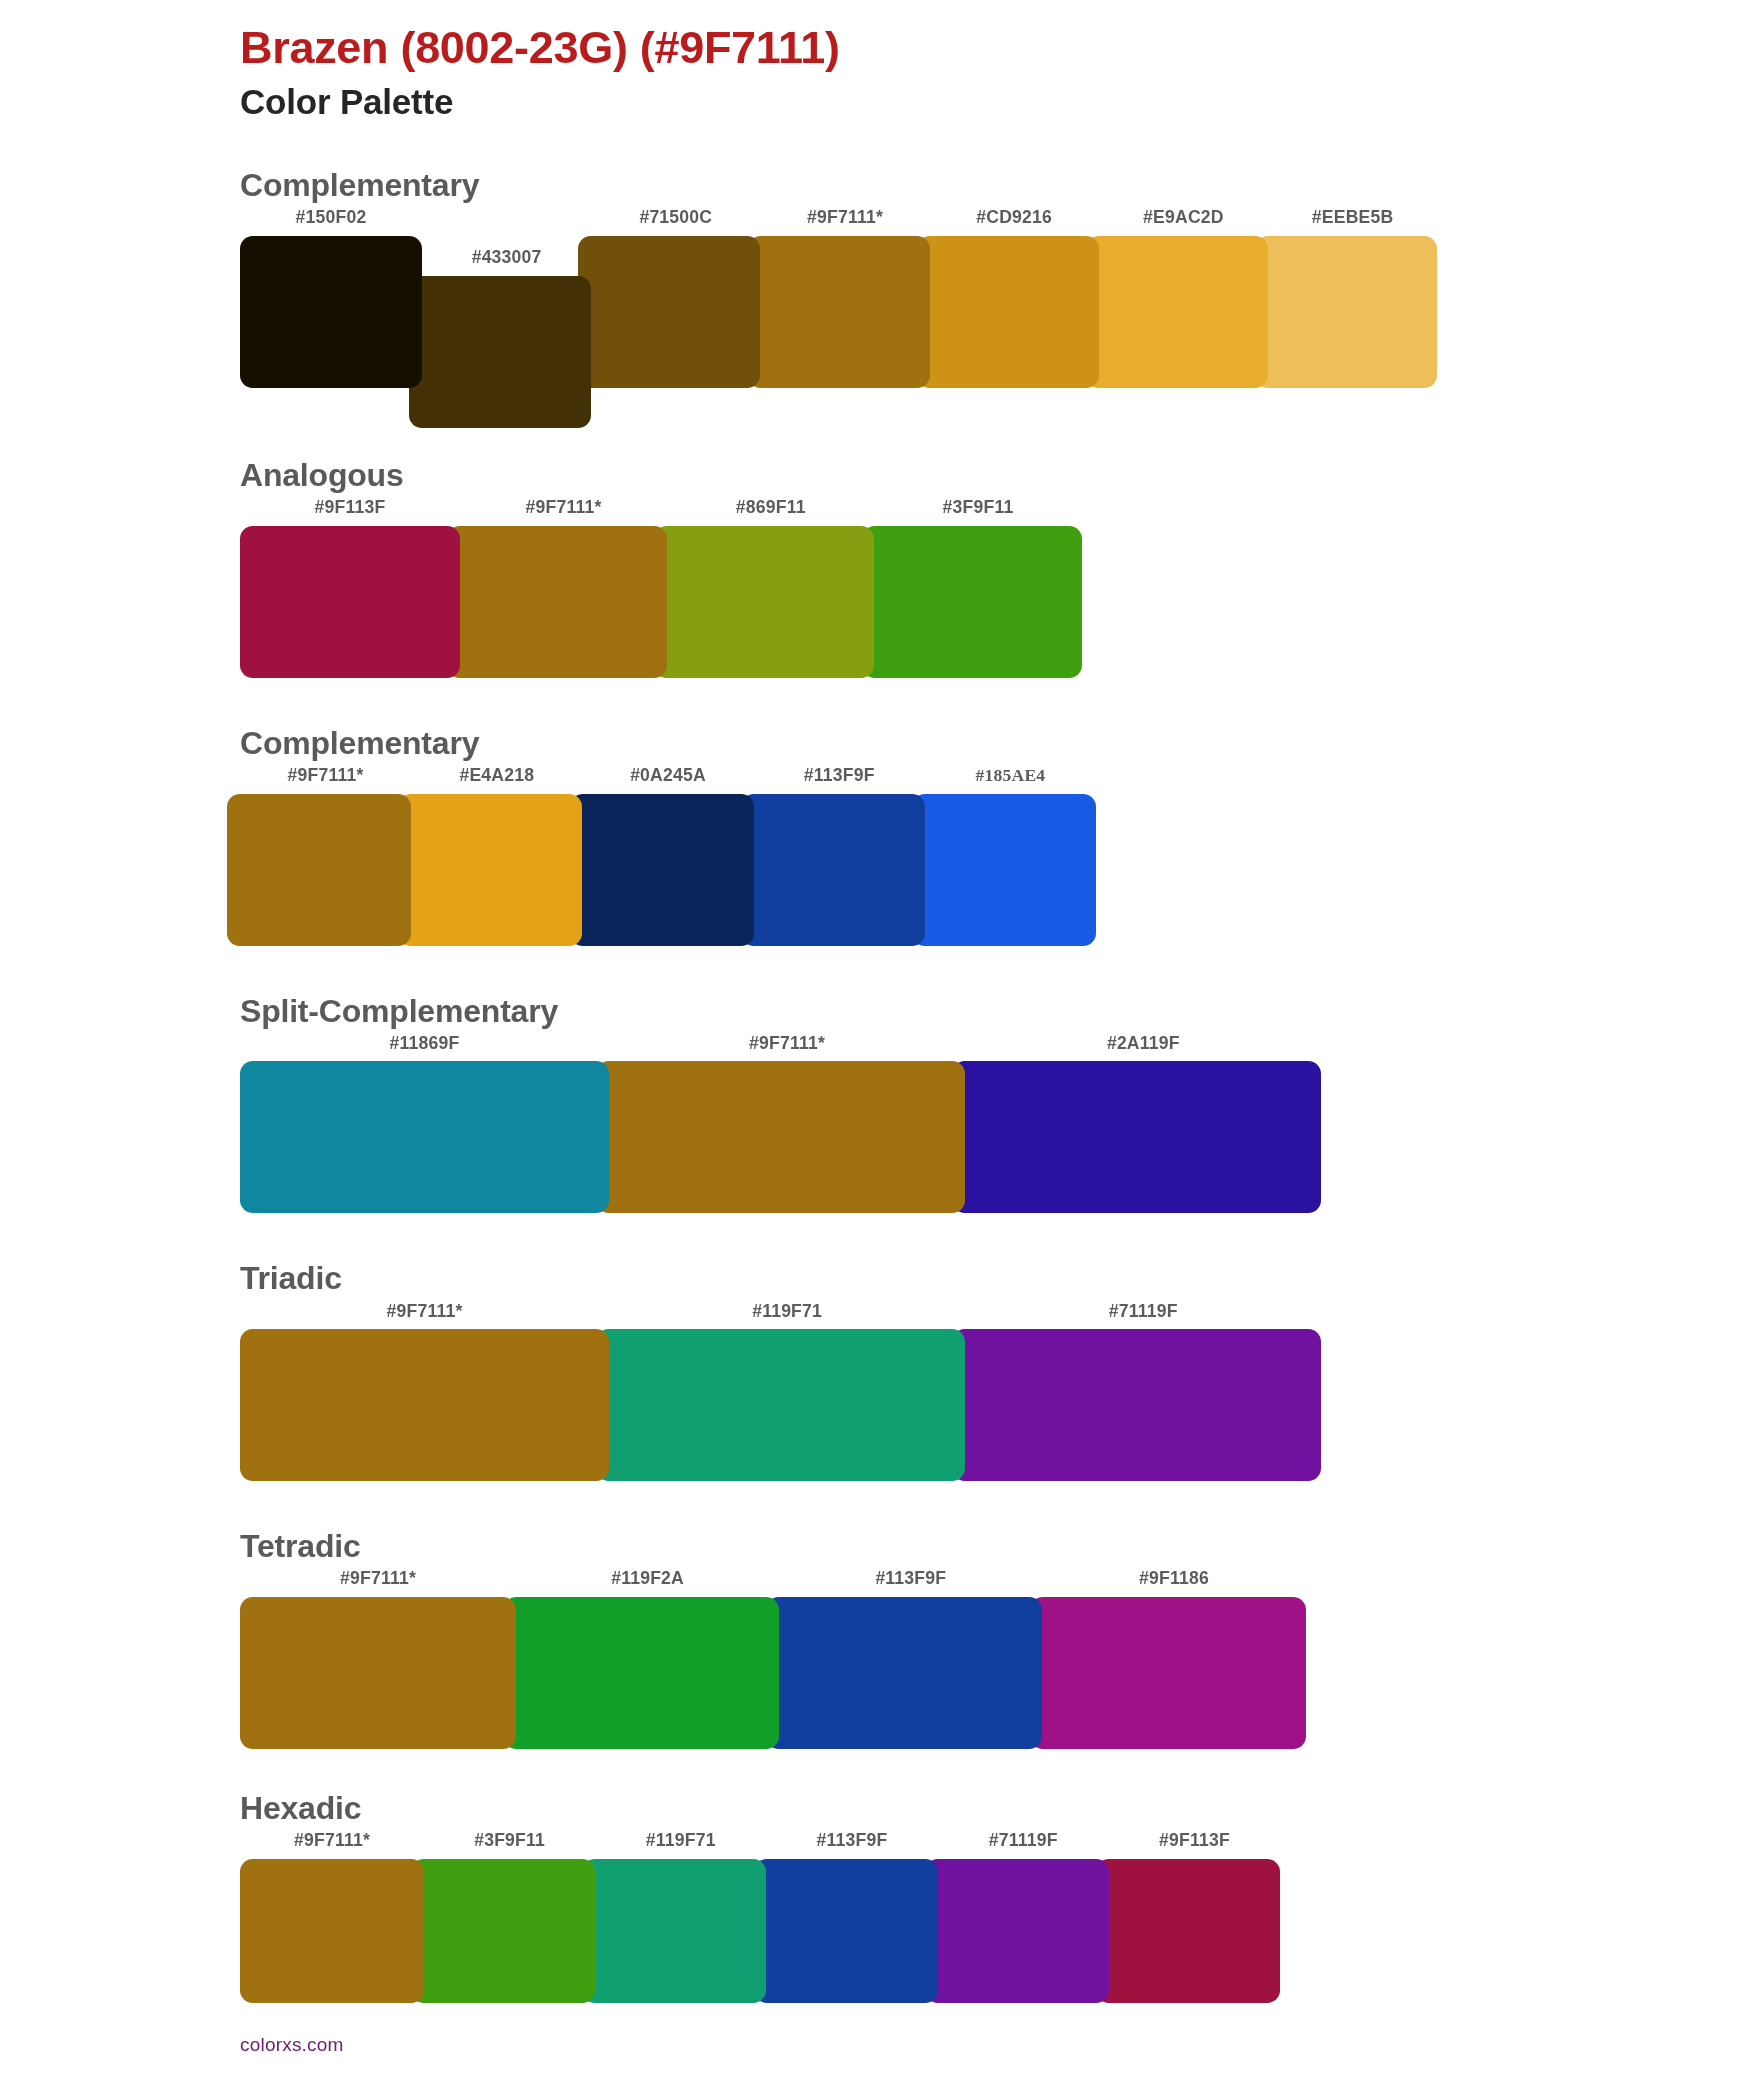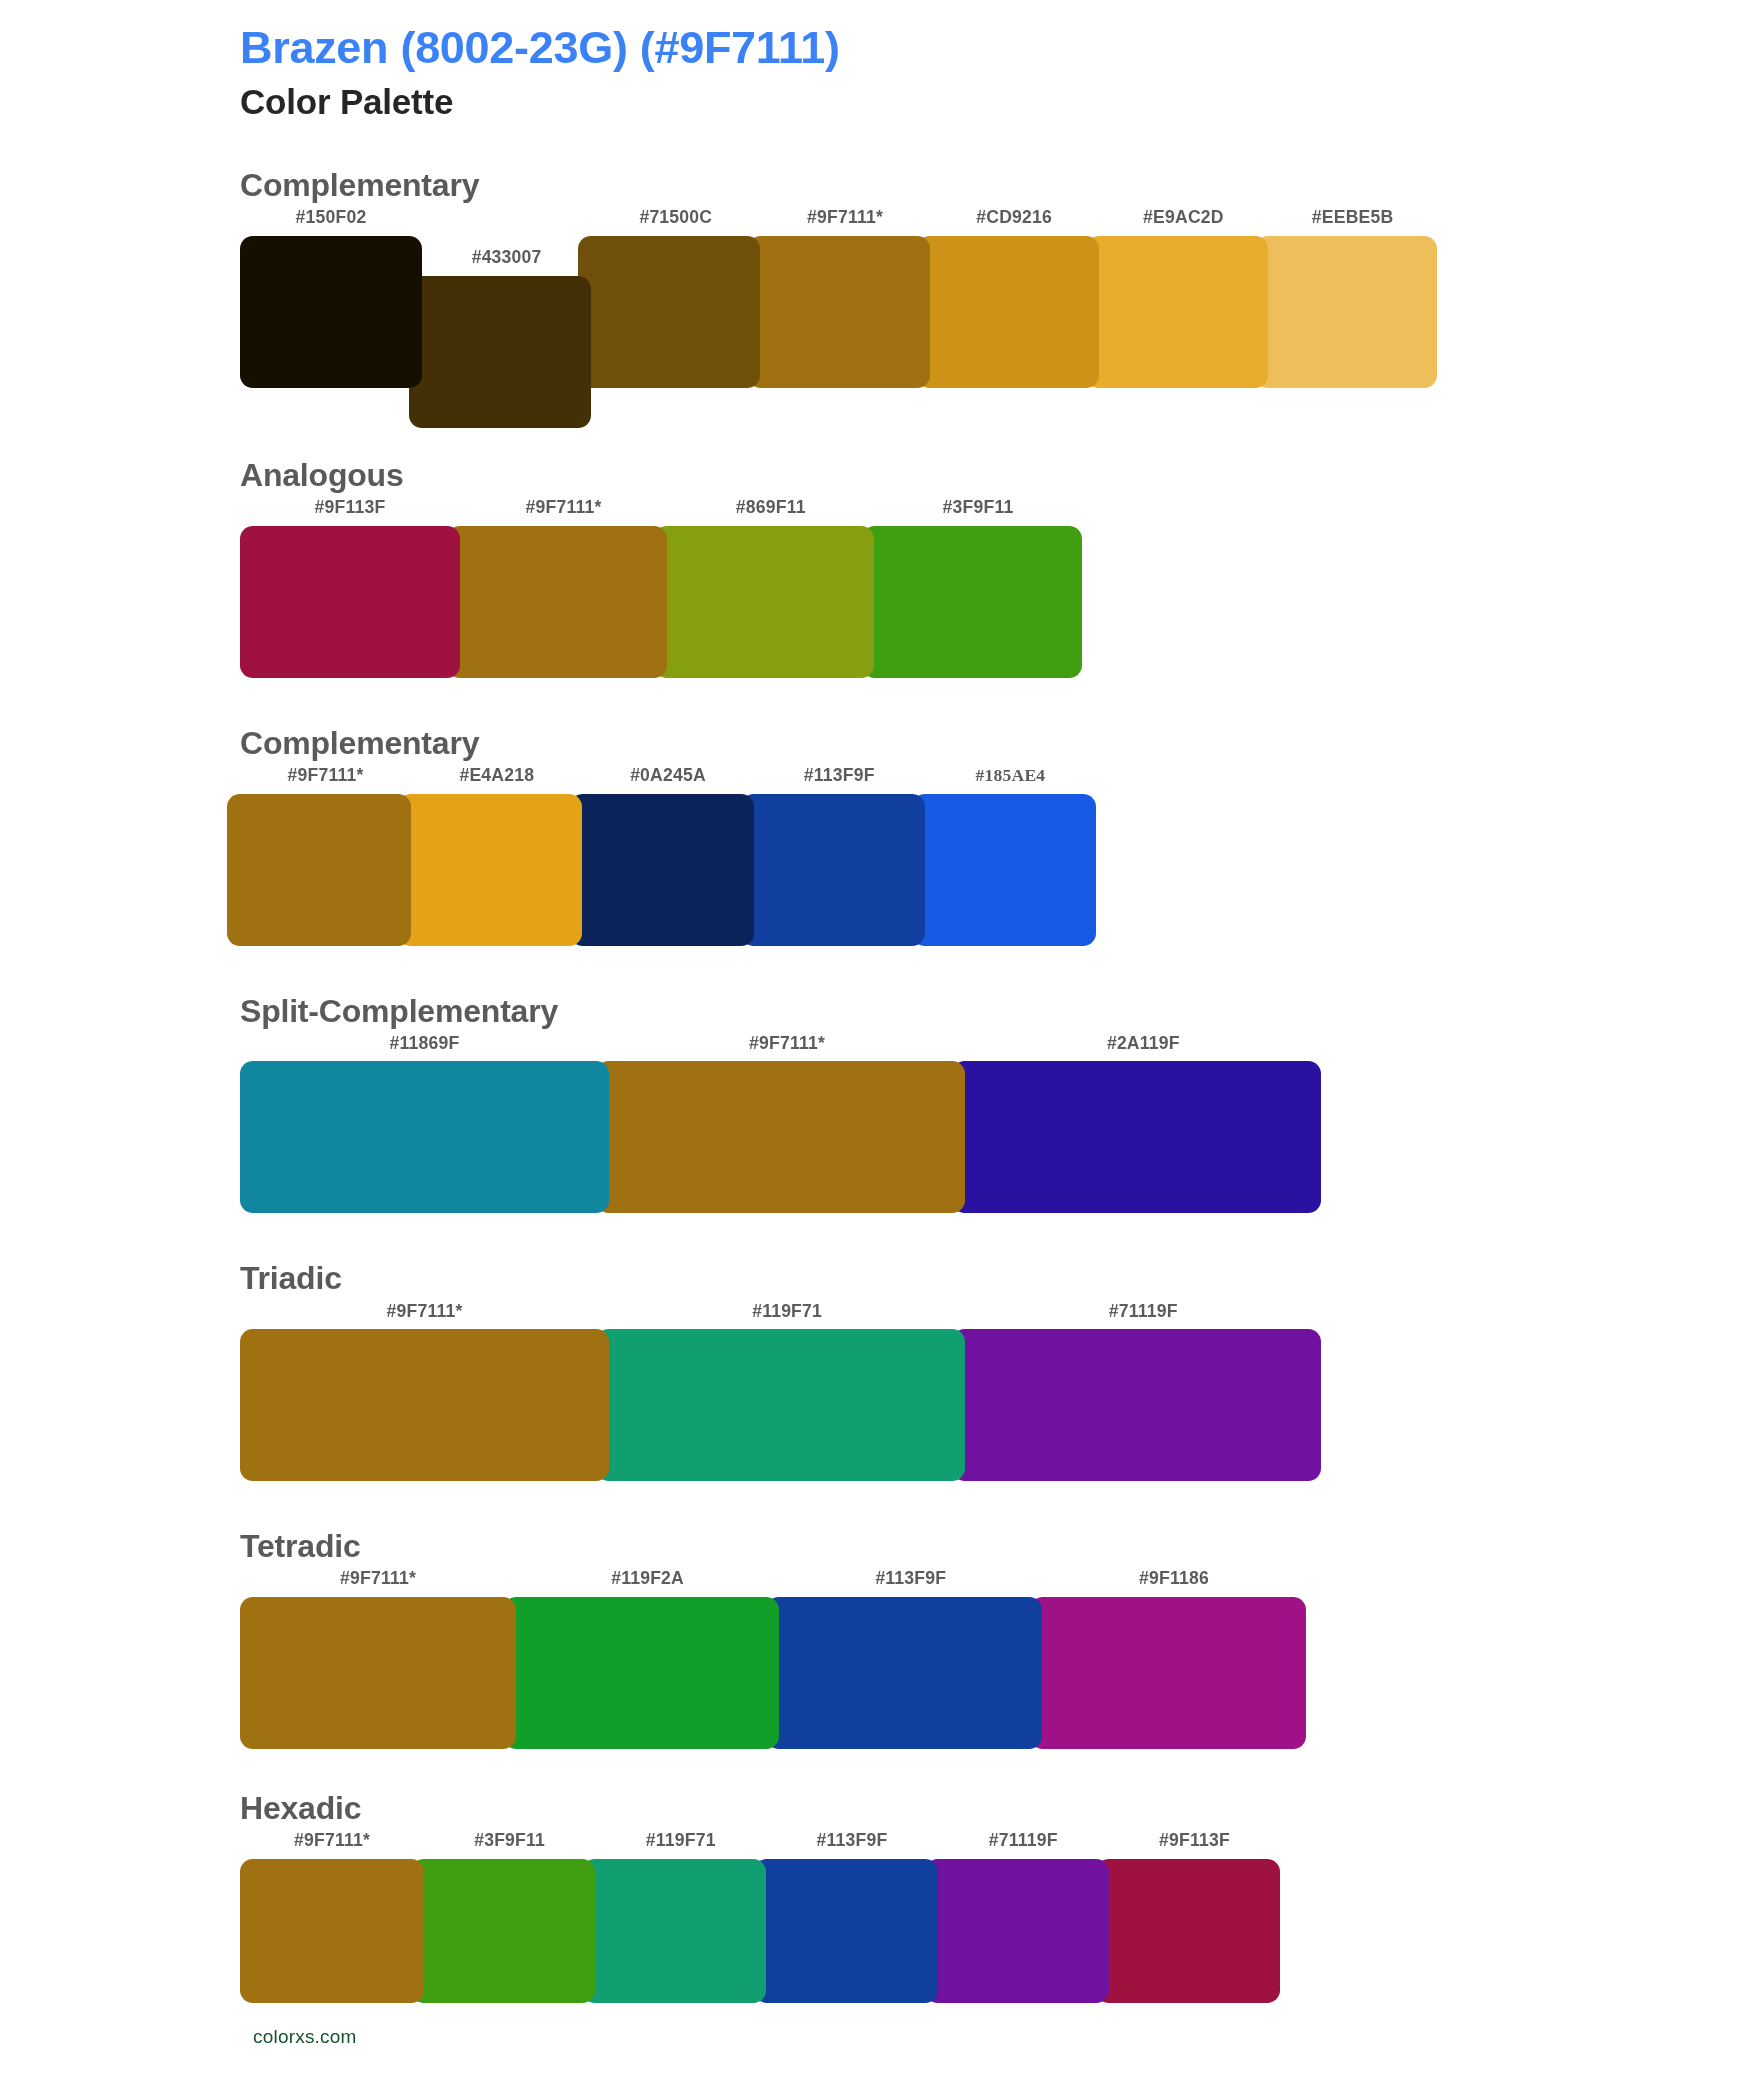--- a/index.html
+++ b/index.html
@@ -22,21 +22,21 @@
     height: 2077px;
     box-sizing: border-box;
     padding: 0;
   }
   .header {
     padding: 21px 0 0 240px;
   }
   .page-title {
     font-size: 45px;
     font-weight: bold;
-    color: #3b82f6;
+    color: #b91c1c;
     letter-spacing: -0.3px;
     line-height: 1.18;
     margin: 0;
   }
   .page-subtitle {
     font-size: 35px;
     font-weight: bold;
     color: #262626;
     letter-spacing: -0.2px;
     line-height: 1.25;
@@ -76,25 +76,24 @@
     text-align: center;
   }
   .swatch-chip {
     border-radius: 12.8px;
     width: 100%;
   }
   
   .footer {
     position: absolute;
     left: 240px;
-    bottom: 29px;
+    bottom: 21px;
     font-size: 19px;
-    color: #14532d;
+    color: #701a75;
     letter-spacing: 0.2px;
-    margin-left: 13px;
   }
 </style>
 </head>
 <body>
 
 <div class="page">
 
   <div class="header">
     <h1 class="page-title">Brazen (8002-23G) (#9F7111)</h1>
     <h2 class="page-subtitle">Color Palette</h2>

